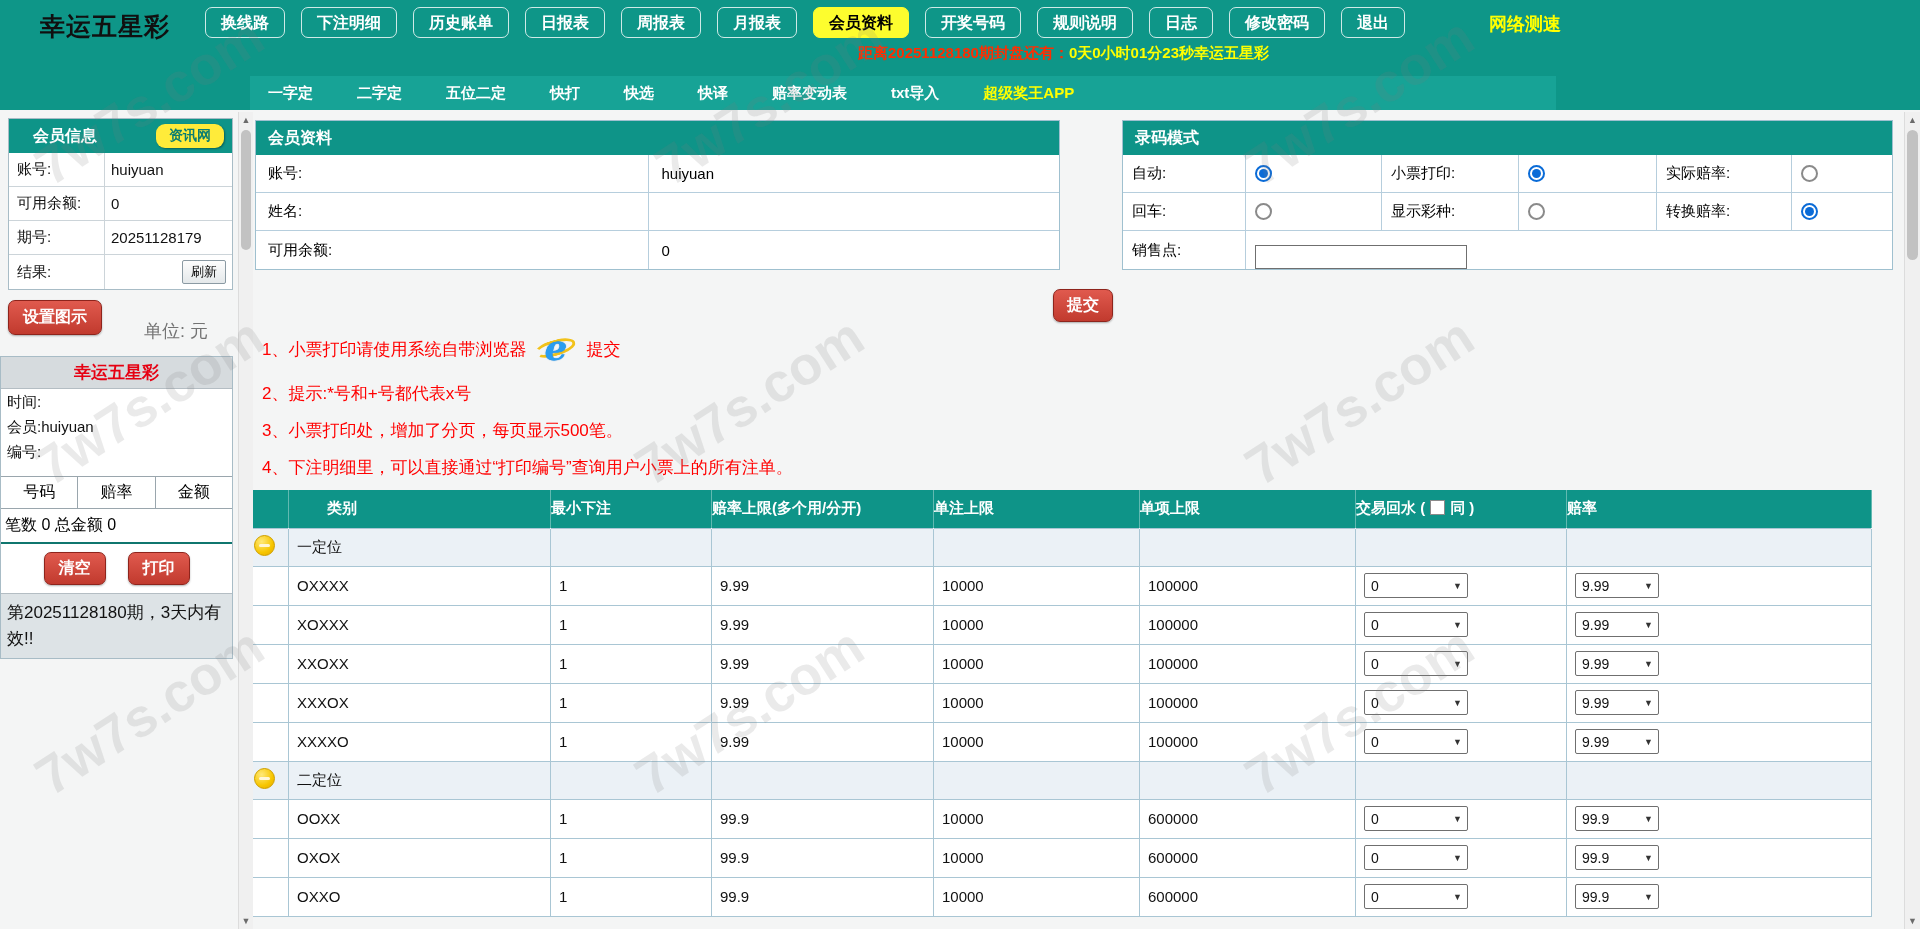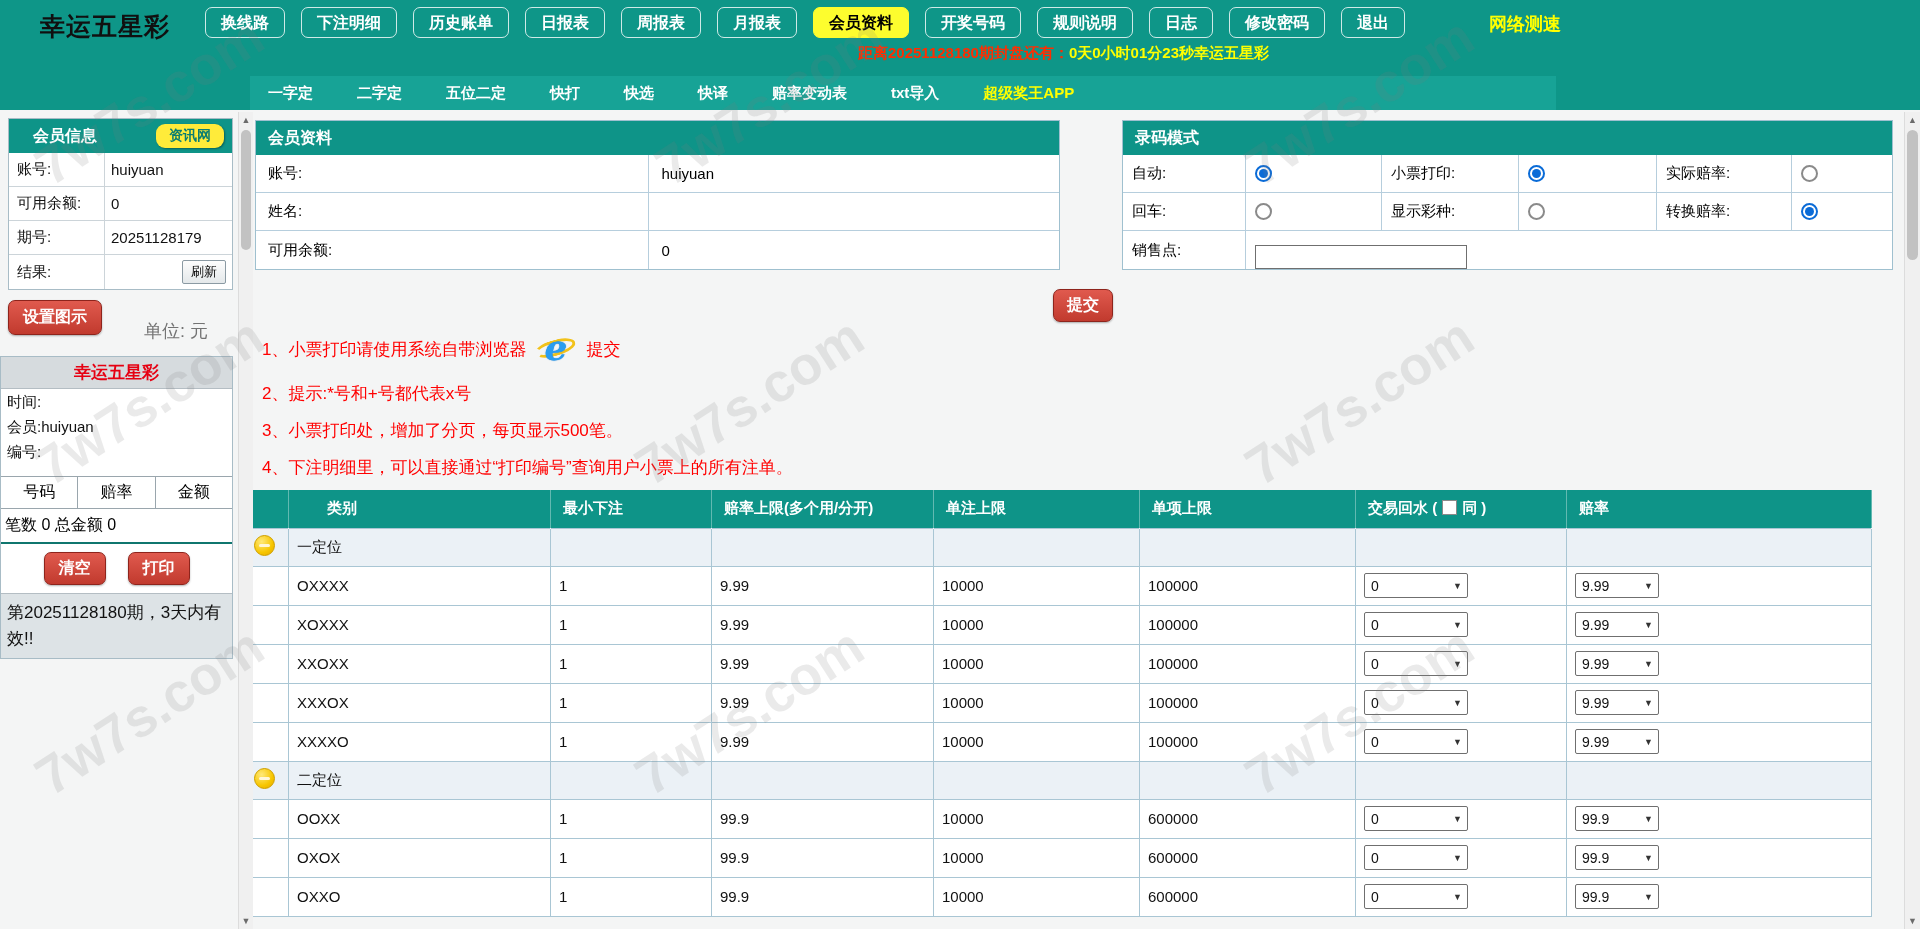--- a/index.html
+++ b/index.html
@@ -83,21 +83,21 @@
   .note-line { margin-top:10px; line-height:27px; }
   .ie-icon { width:44px; height:36px; position:relative; display:inline-block; margin:0 2px; }
   .ie-icon .e { font-family:"DejaVu Serif",serif; font-style:italic; font-weight:bold; font-size:36px; line-height:36px;
                 color:#2a9df0; text-shadow:0 0 1px #1478c8; position:absolute; left:10px; top:-2px; }
   .ie-icon .orbit { position:absolute; left:0; top:9px; width:42px; height:16px; border:3px solid #f2c21a;
                     border-left-color:transparent; border-radius:50%; transform:rotate(-16deg); }
 
   
   .odds-table { position:absolute; left:239px; top:490px; border-collapse:collapse; table-layout:fixed; width:1632px; background:#c2410c; }
   .odds-table th { background:#0e9488; color:#fff; font-size:15px; font-weight:bold; height:38px; text-align:left;
-                   padding-left:12px; border-right:1px solid rgba(255,255,255,.35); }
+                   padding-left:0; border-right:1px solid rgba(255,255,255,.35); }
   .odds-table th.cat { padding-left:38px; }
   .odds-table td { border:1px solid #a9c6d4; height:39px; font-size:15px; color:#111; padding-left:8px; background:#fff; }
   .odds-table tr.group-row td { background:#ebf1f6; height:38px; }
   .odds-table td.cat-cell { }
   .odds-table td.icon-cell { padding-left:0; text-align:center; }
   .cbx { display:inline-block; width:15px; height:15px; background:#fff; border:1px solid #8a8a8a; vertical-align:-2px; margin:0 5px; cursor:pointer; }
   .collapse-icon { width:21px; height:21px; border-radius:50%; display:inline-block; position:relative; cursor:pointer;
        background:radial-gradient(circle at 35% 30%, #ffe97a, #f7c600 60%, #e2a700); border:1px solid #cfa000; }
   .collapse-icon .bar { position:absolute; left:50%; top:50%; width:11px; height:3px; margin:-1.5px 0 0 -5.5px; background:#fff6d8; border-radius:2px; }
   .fakesel { display:inline-flex; align-items:center; justify-content:space-between; height:25px;

